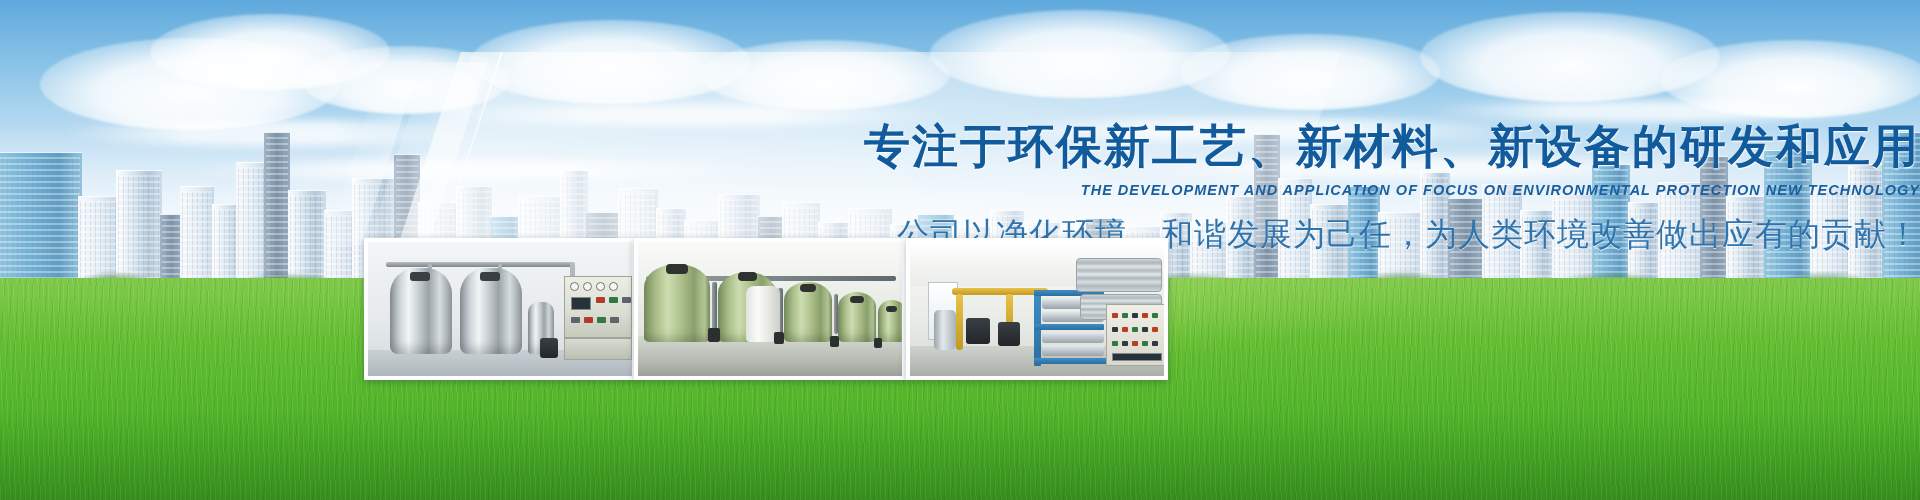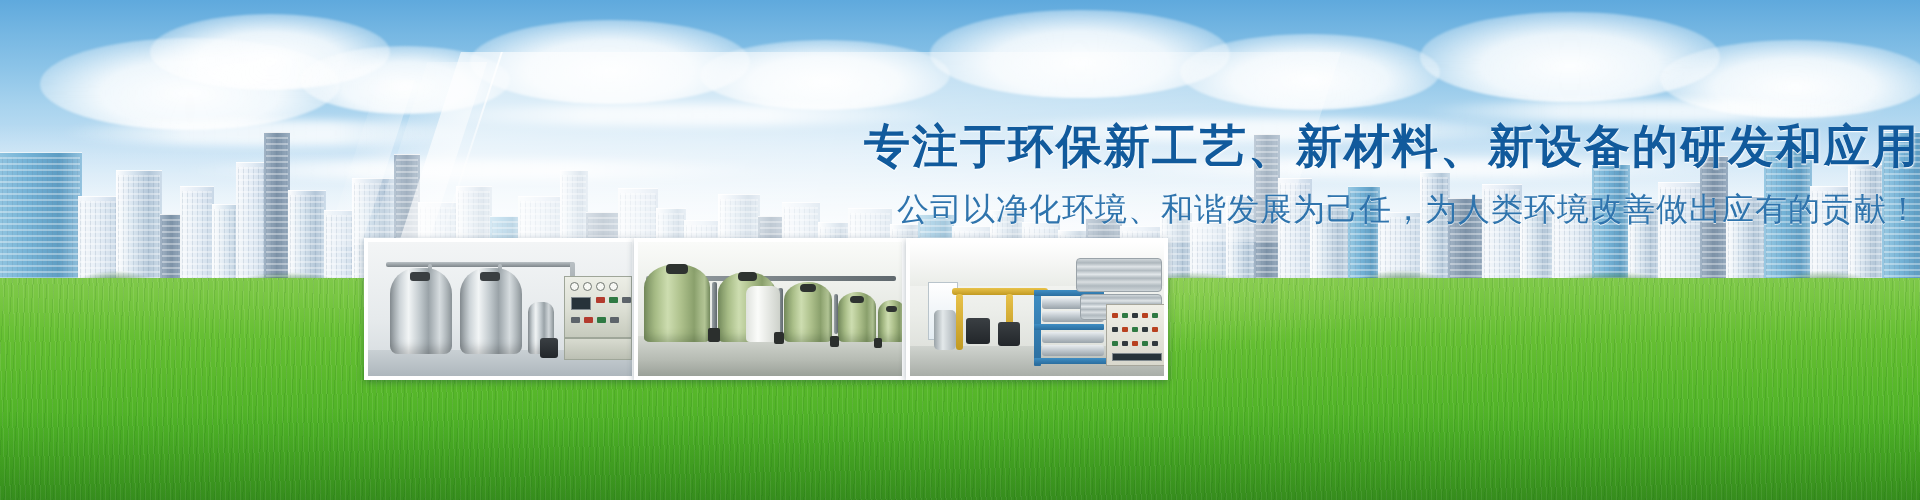--- a/index.html
+++ b/index.html
@@ -463,20 +463,21 @@
 
   <div class="panel-wrap">
     <div class="panel panel-c"></div>
     <div class="panel panel-b"></div>
     <div class="panel panel-a"></div>
     <div class="panel-edge"></div>
   </div>
 
   <div class="text-block">
     <div class="headline">专注于环保新工艺、新材料、新设备的研发和应用</div>
+    <div class="subline">THE DEVELOPMENT AND APPLICATION OF FOCUS ON ENVIRONMENTAL PROTECTION NEW TECHNOLOGY</div>
     <div class="tagline">公司以净化环境、和谐发展为己任，为人类环境改善做出应有的贡献！</div>
   </div>
 
   <div class="photos">
 
     <div class="photo photo-1">
       <div class="ph-inner">
         <div class="p1-bg"></div>
         <div class="p1-floor"></div>
 

